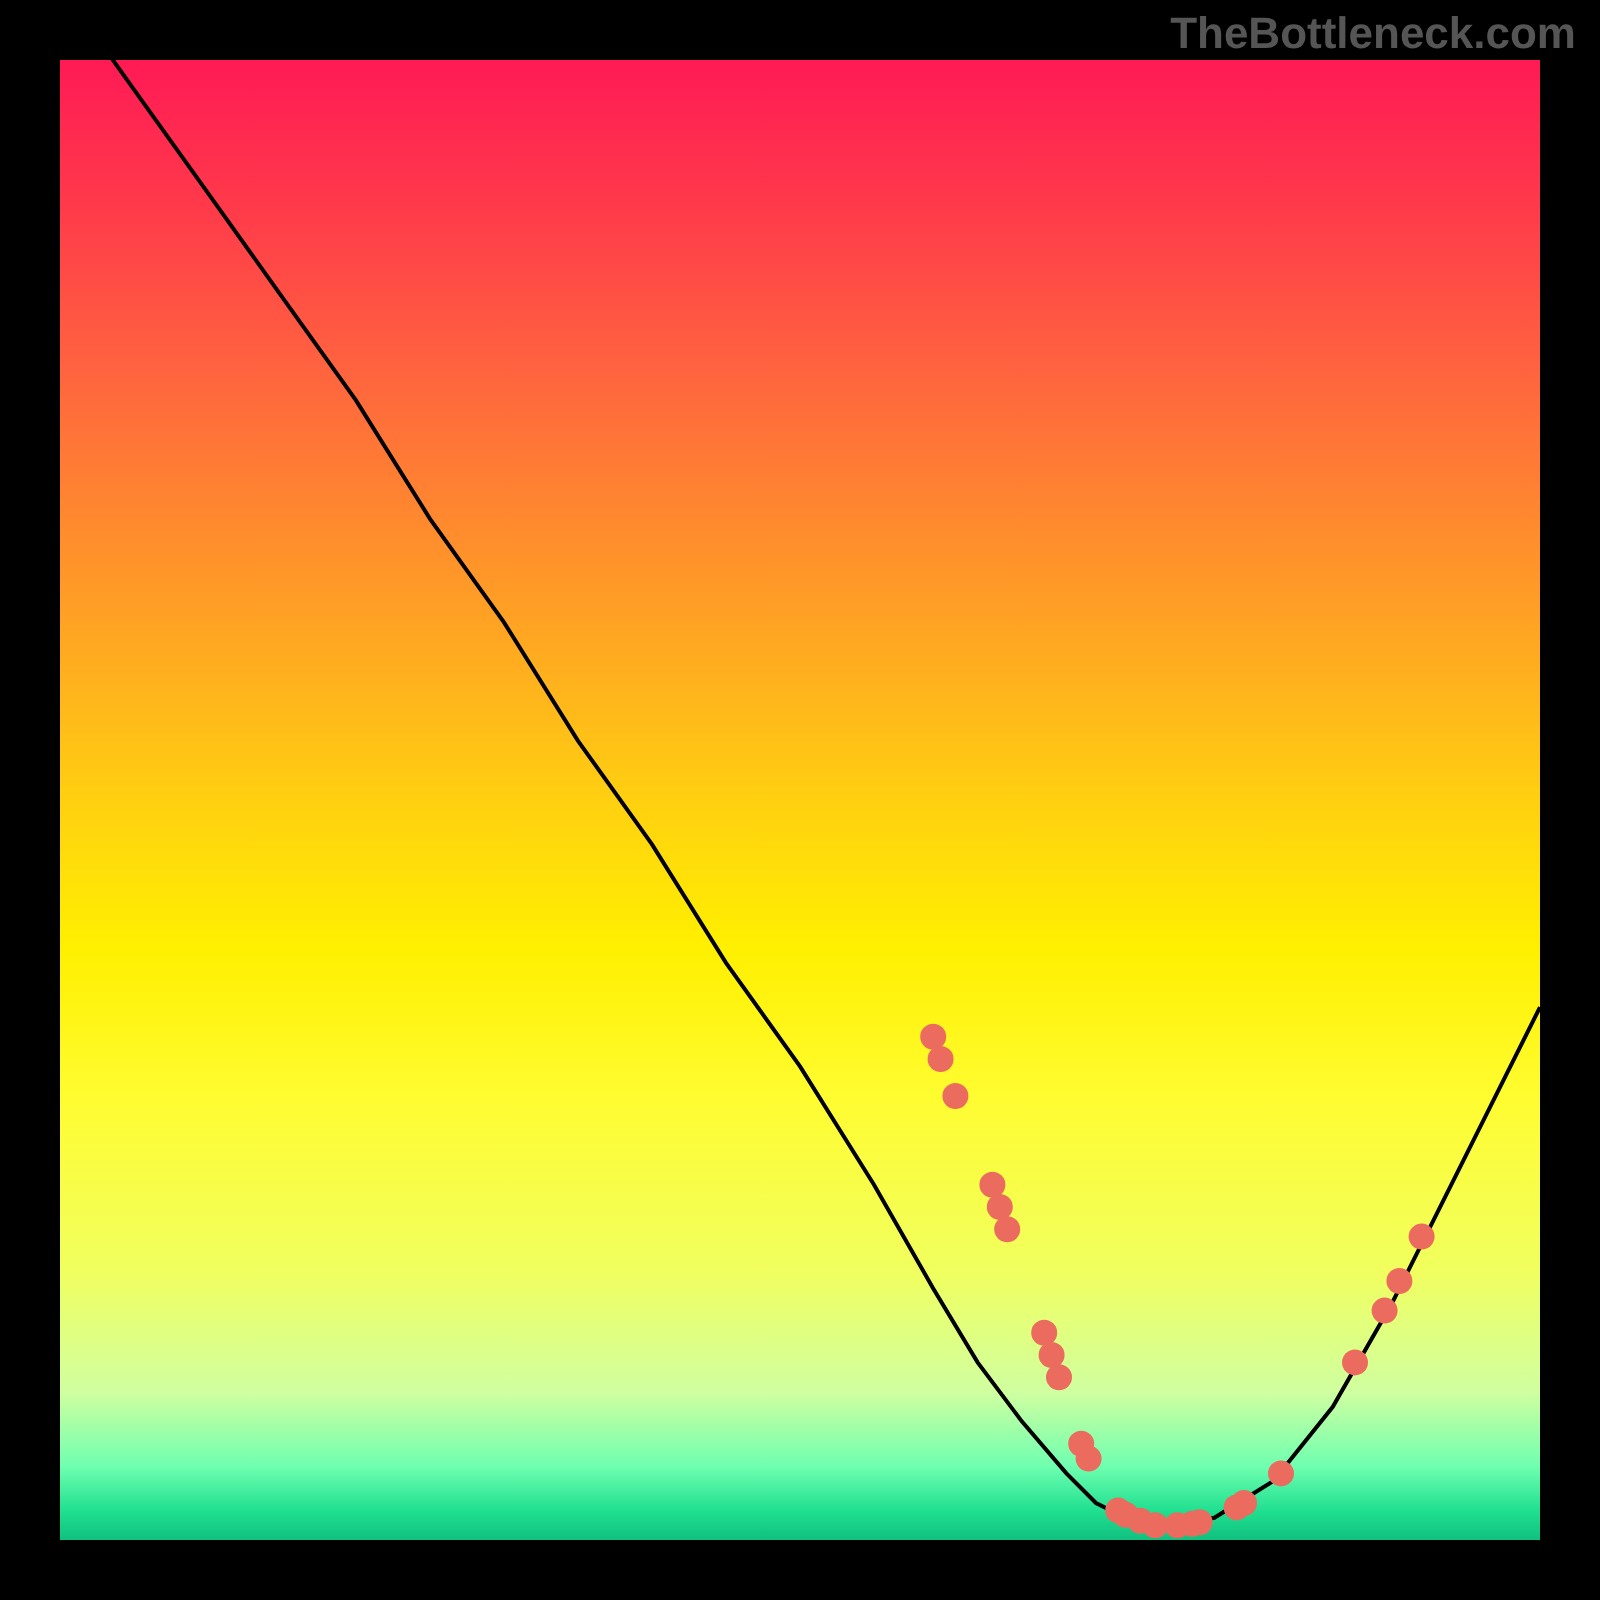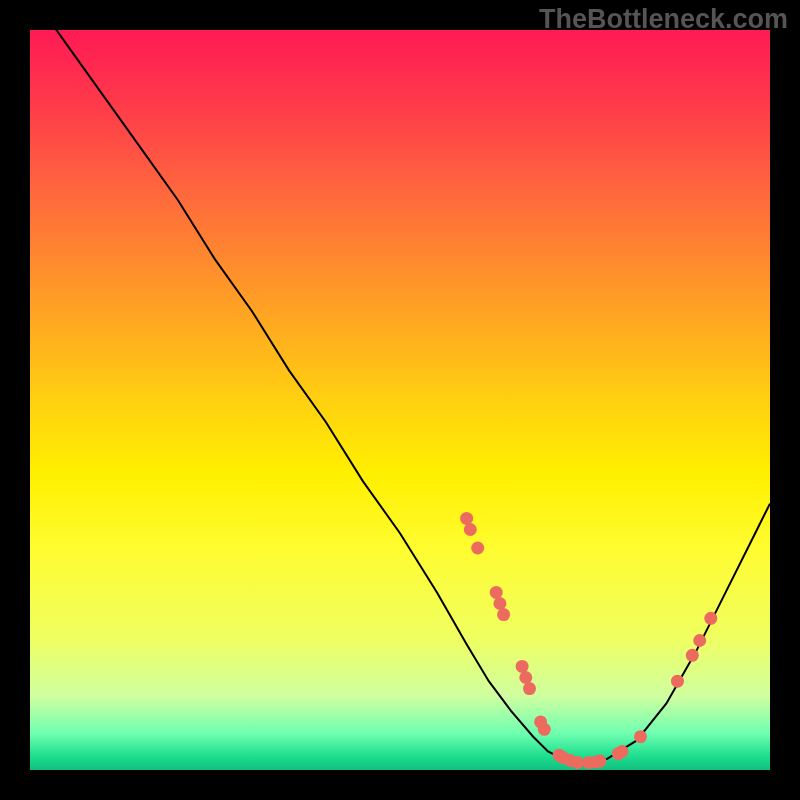--- a/index.html
+++ b/index.html
@@ -8,21 +8,21 @@
     height: 800px;
     background: #000;
     position: relative;
     font-family: Arial, sans-serif;
   }
   .watermark {
     position: absolute;
     top: 4px;
     right: 12px;
     color: #555;
-    font-size: 27px;
+    font-size: 22px;
     font-weight: bold;
     z-index: 10;
   }
   .plot-area {
     position: absolute;
     left: 30px;
     top: 30px;
     width: 740px;
     height: 740px;
   }

